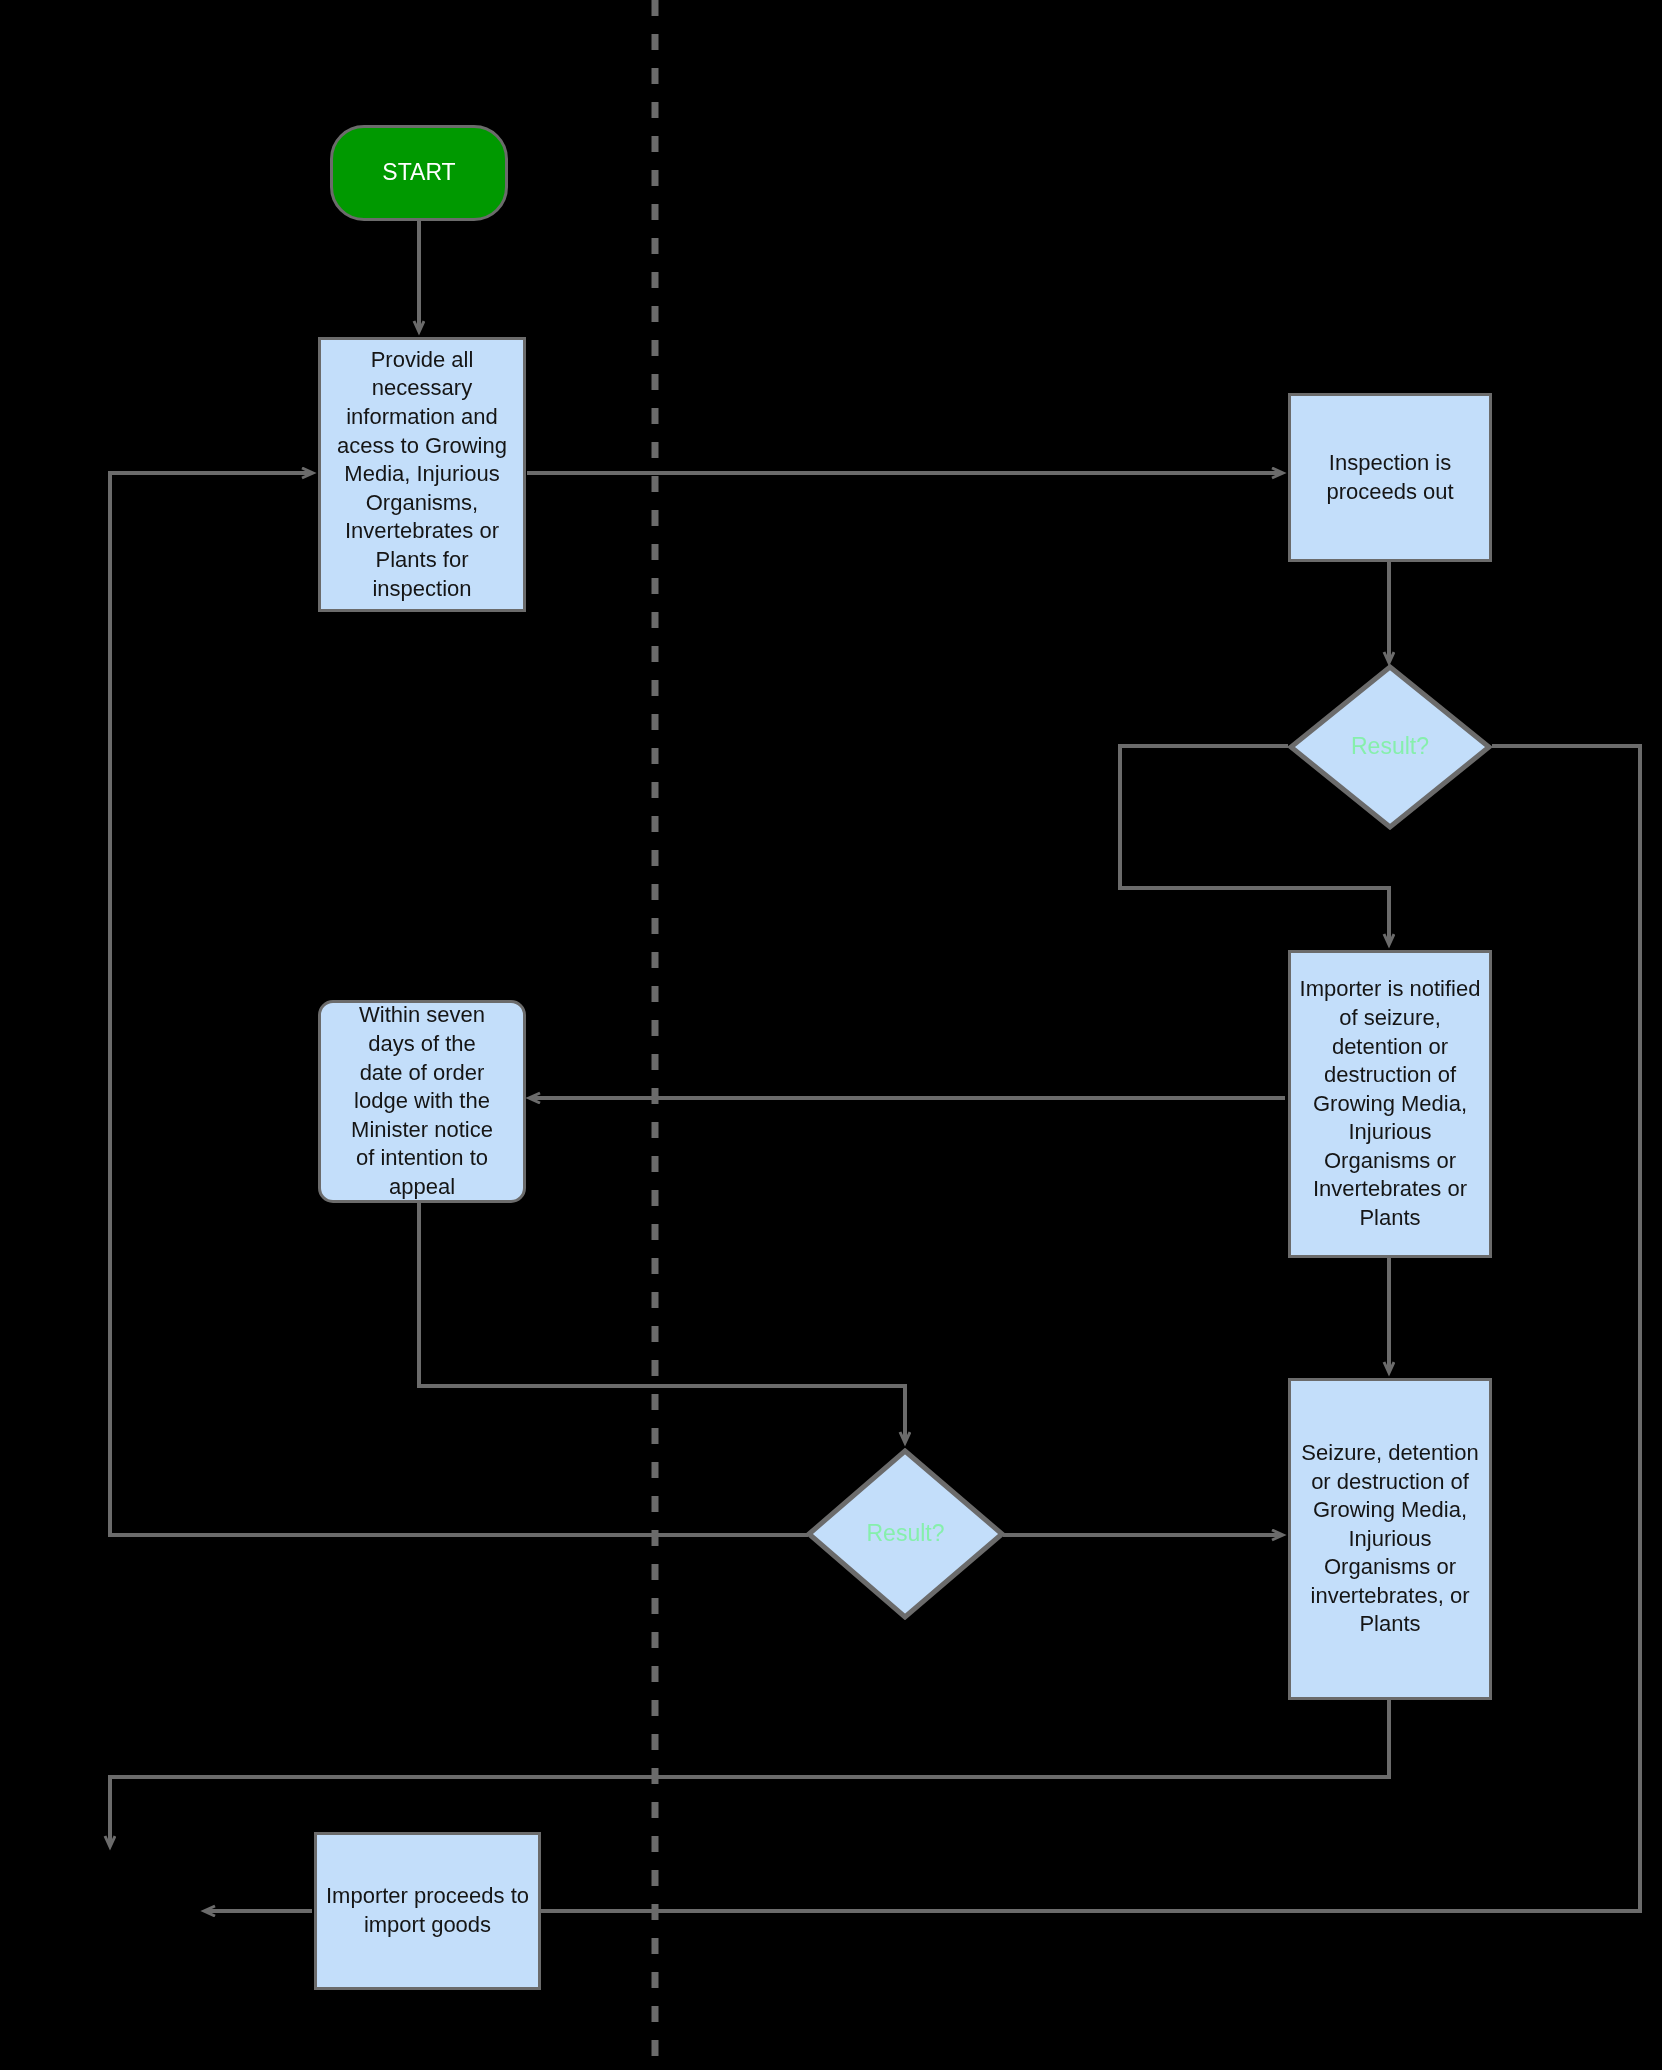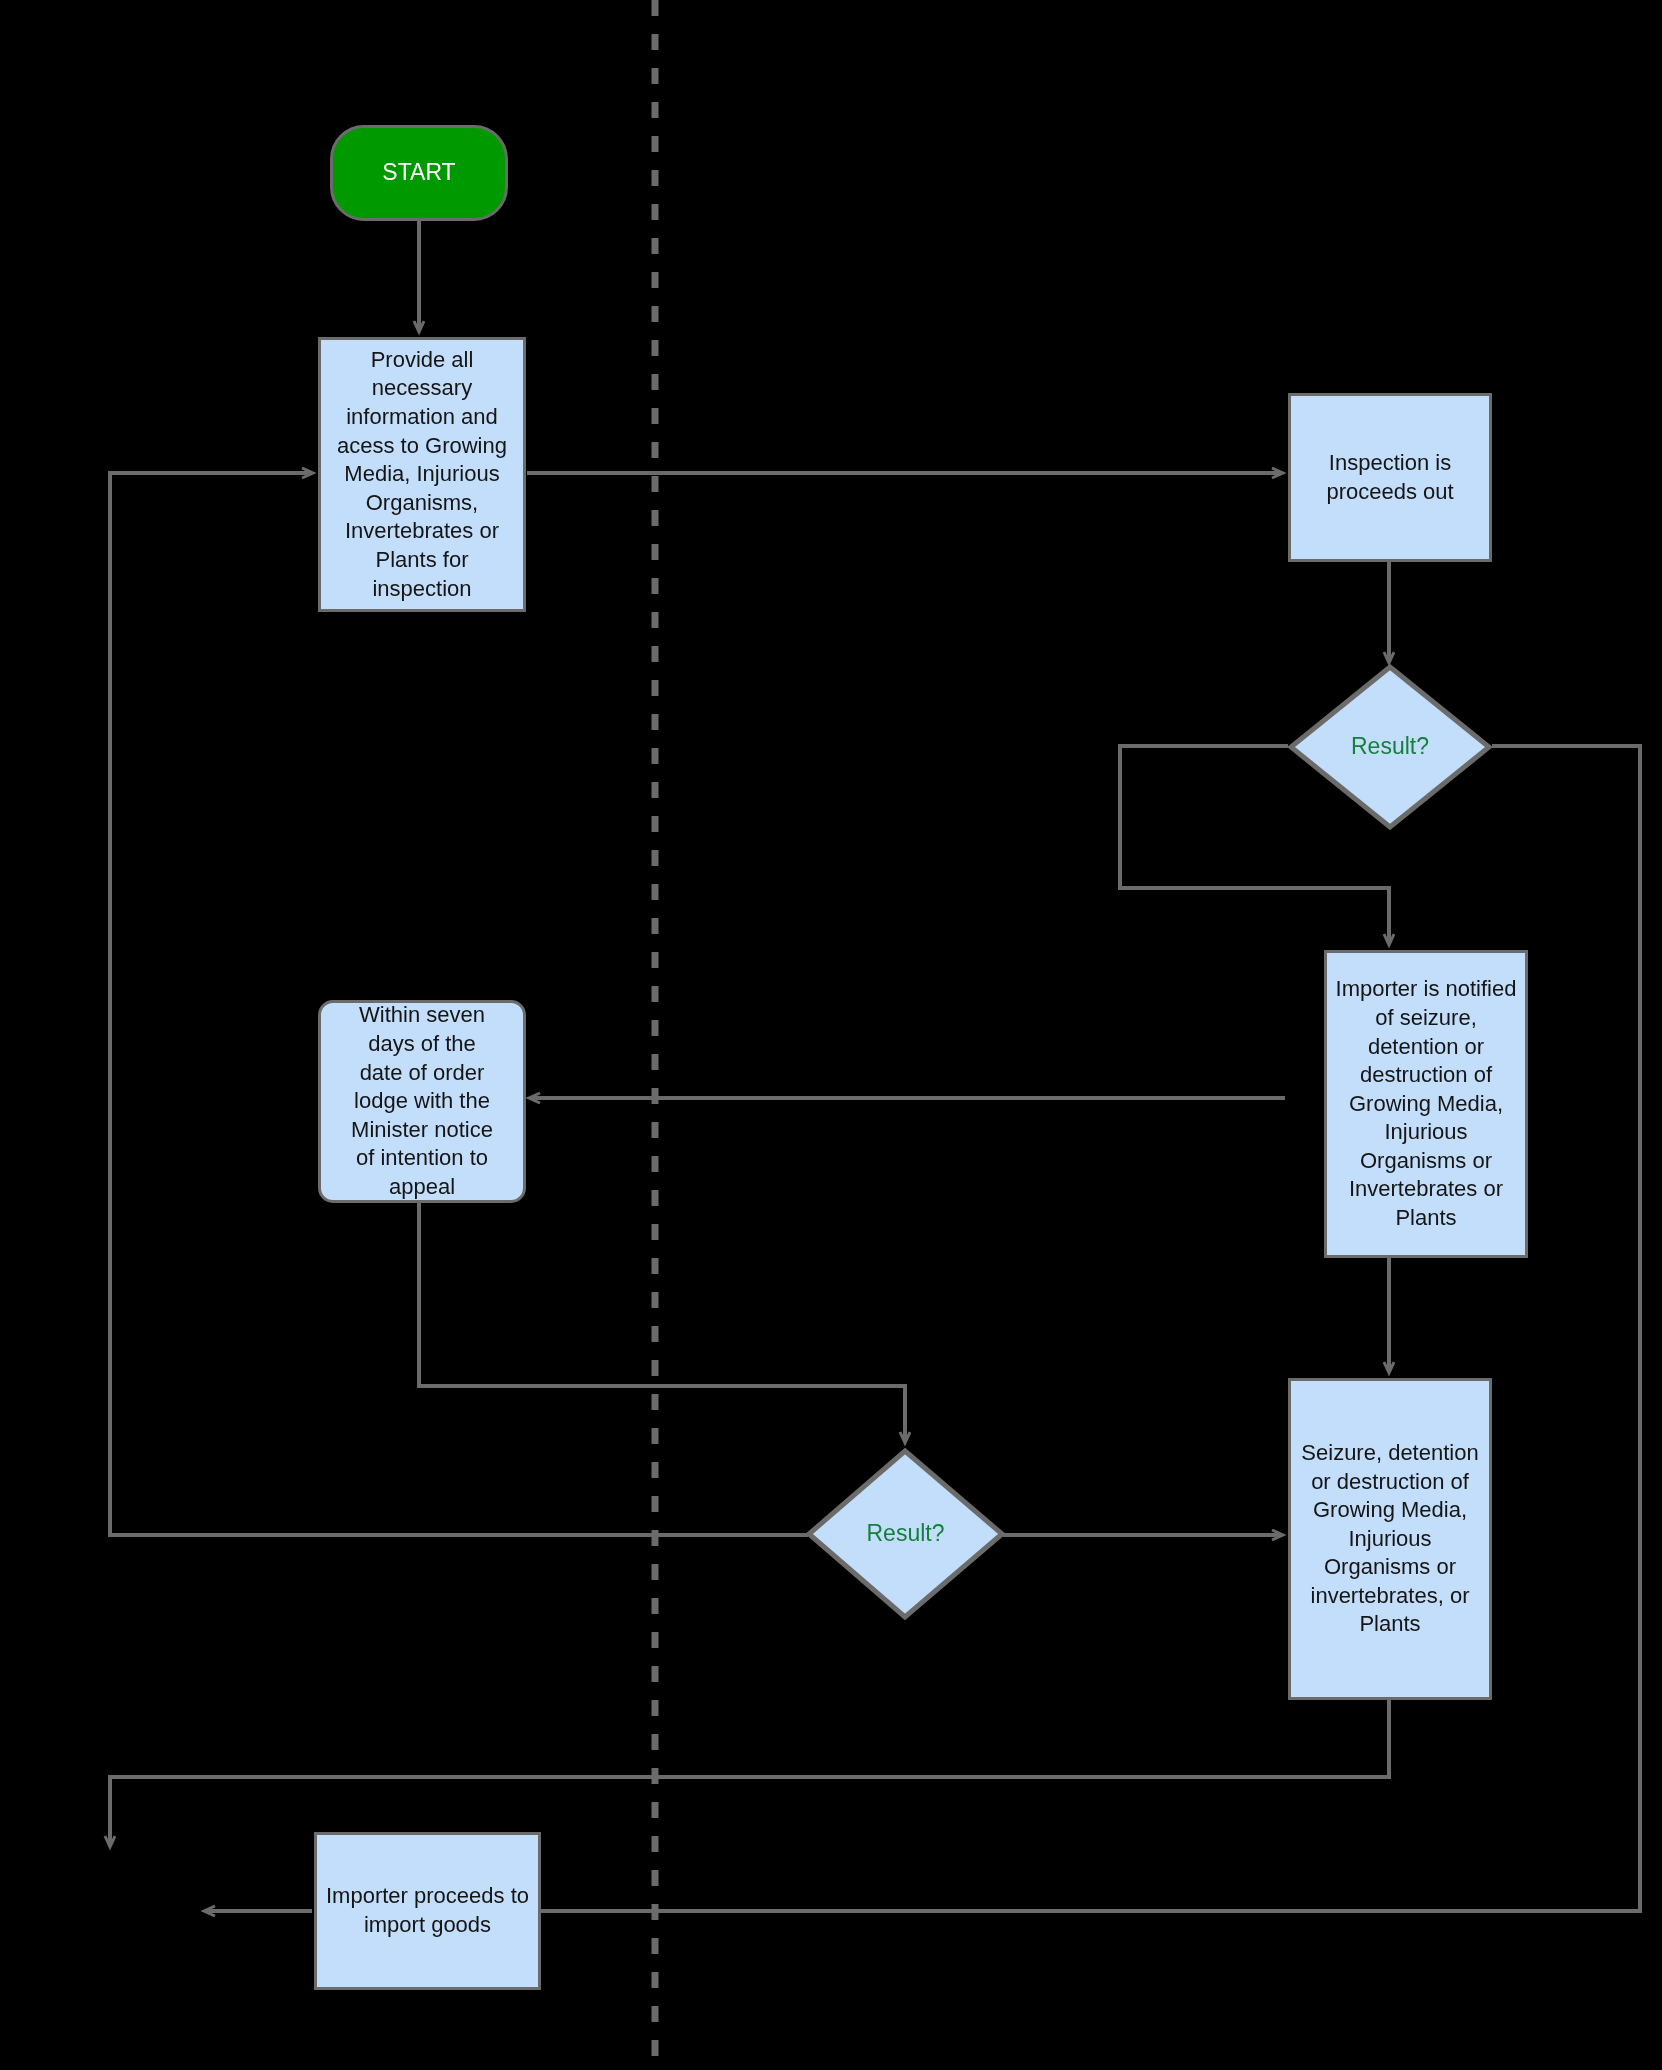--- a/index.html
+++ b/index.html
@@ -50,21 +50,21 @@
     background: #009900;
     border: 3px solid #6b6b6b;
     border-radius: 34px;
     font-size: 23px;
     color: #ffffff;
   }
   .node-decision {
     background: transparent;
     border: none;
     font-size: 23px;
-    color: #15803d;
+    color: #86efac;
   }
   .node-decision .dec-label {
     position: relative;
     z-index: 2;
   }
   .node-decision .dec-shape {
     position: absolute;
     left: 0; top: 0;
     width: 100%;
     height: 100%;
@@ -127,21 +127,21 @@
     <span class="txt">Inspection is proceeds out</span>
   </div>
 
   <div class="node node-decision" style="left:1288px; top:664px; width:204px; height:166px;">
     <svg class="dec-shape" viewBox="0 0 204 166" preserveAspectRatio="none">
       <polygon points="102,3 201,83 102,163 3,83" fill="#c3defa" stroke="#6b6b6b" stroke-width="5"></polygon>
     </svg>
     <span class="dec-label txt">Result?</span>
   </div>
 
-  <div class="node node-process" style="left:1288px; top:950px; width:204px; height:308px;margin-left:36px;">
+  <div class="node node-process" style="left:1288px; top:950px; width:204px; height:308px;">
     <span class="txt">Importer is notified of seizure, detention or destruction of Growing Media, Injurious Organisms or Invertebrates or Plants</span>
   </div>
 
   <div class="node node-rounded" style="left:318px; top:1000px; width:208px; height:203px;">
     <span class="txt">Within seven days of the date of order lodge with the Minister notice of intention to appeal</span>
   </div>
 
   <div class="node node-decision" style="left:806px; top:1448px; width:199px; height:172px;">
     <svg class="dec-shape" viewBox="0 0 199 172" preserveAspectRatio="none">
       <polygon points="99,3 196,86 99,169 3,86" fill="#c3defa" stroke="#6b6b6b" stroke-width="5"></polygon>

